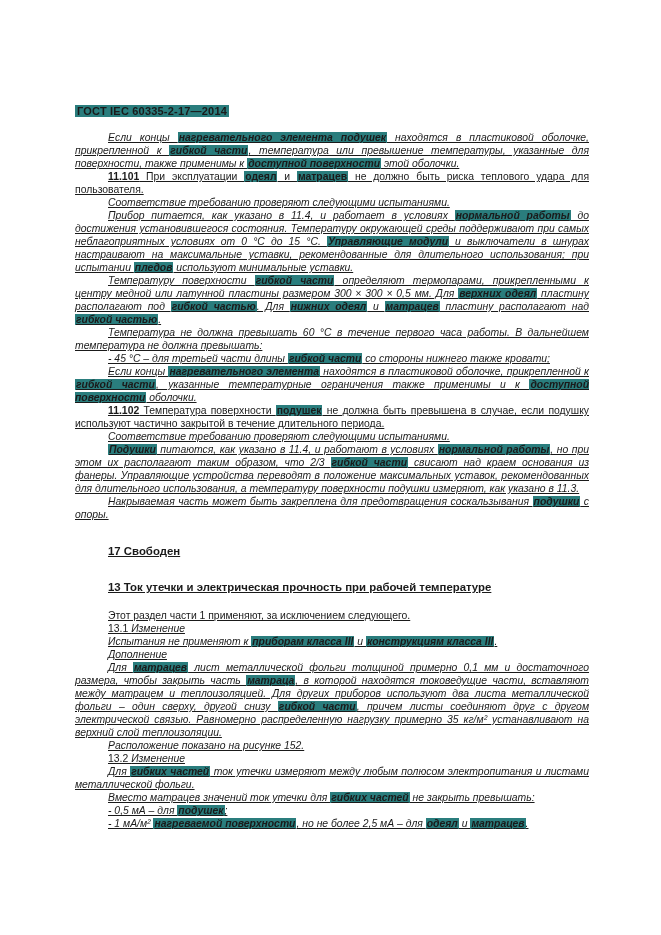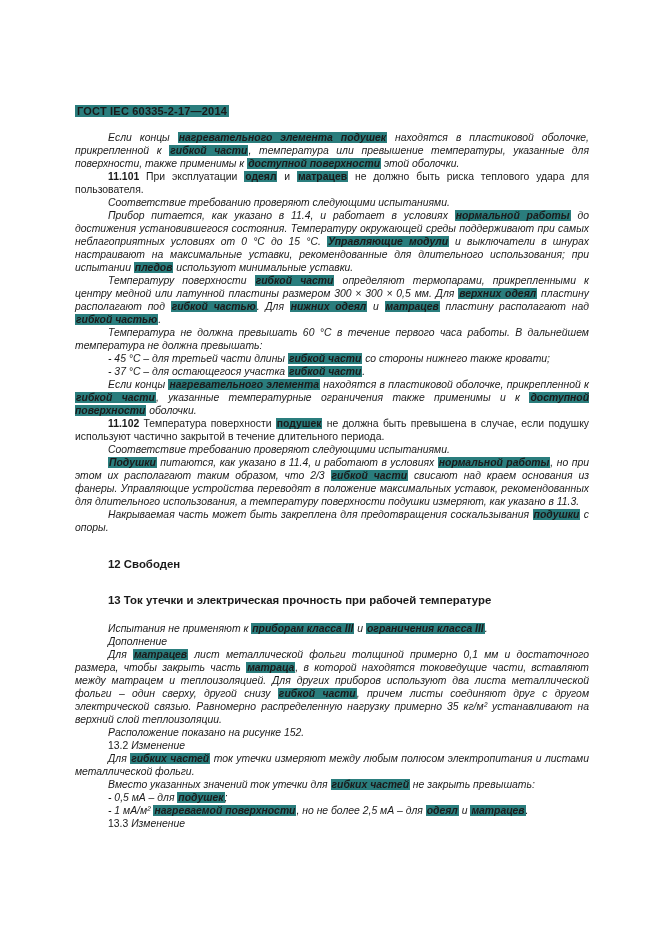--- a/index.html
+++ b/index.html
@@ -9,21 +9,21 @@
     background:#ffffff;
     position:relative;
     padding:57px 72px 0 75px;
     font-family:"Liberation Sans", sans-serif;
     color:var(--ink, #1a1a1a);
     overflow:hidden;
     margin-top:48px;
   }
   .doc-header { font-weight:bold; font-size:11px; margin-bottom:14px; letter-spacing:0.2px; }
   .doc-header .hl-block { background:var(--hl, #2a7d7d); padding:0 2px; }
-  .doc-body { display:block; }
+  .doc-body { display:block;text-decoration:underline; }
   .para {
     font-size:10.4px;
     line-height:13px;
     text-align:justify;
     text-indent:33px;
   }
   .para.italic { font-style:italic; }
   .heading {
     font-size:11.4px;
     font-weight:bold;
@@ -46,35 +46,35 @@
   </div>
 
   <main class="doc-body">
       <p class="para italic"><span class="run-n">Если концы </span><span class="run-hl">нагревательного элемента подушек</span><span class="run-n"> находятся в пластиковой оболочке, прикрепленной к </span><span class="run-hl">гибкой части</span><span class="run-n">, температура или превышение температуры, указанные для поверхности, также применимы к </span><span class="run-hl">доступной поверхности</span><span class="run-n"> этой оболочки.</span></p>
       <p class="para"><span class="run-b">11.101</span><span class="run-n"> При эксплуатации </span><span class="run-hl">одеял</span><span class="run-n"> и </span><span class="run-hl">матрацев</span><span class="run-n"> не должно быть риска теплового удара для пользователя.</span></p>
       <p class="para italic"><span class="run-n">Соответствие требованию проверяют следующими испытаниями.</span></p>
       <p class="para italic"><span class="run-n">Прибор питается, как указано в 11.4, и работает в условиях </span><span class="run-hl">нормальной работы</span><span class="run-n"> до достижения установившегося состояния. Температуру окружающей среды поддерживают при самых неблагоприятных условиях от 0 °С до 15 °С. </span><span class="run-hl">Управляющие модули</span><span class="run-n"> и выключатели в шнурах настраивают на максимальные уставки, рекомендованные для длительного использования; при испытании </span><span class="run-hl">пледов</span><span class="run-n"> используют минимальные уставки.</span></p>
       <p class="para italic"><span class="run-n">Температуру поверхности </span><span class="run-hl">гибкой части</span><span class="run-n"> определяют термопарами, прикрепленными к центру медной или латунной пластины размером 300 × 300 × 0,5 мм. Для </span><span class="run-hl">верхних одеял</span><span class="run-n"> пластину располагают под </span><span class="run-hl">гибкой частью</span><span class="run-n">. Для </span><span class="run-hl">нижних одеял</span><span class="run-n"> и </span><span class="run-hl">матрацев</span><span class="run-n"> пластину располагают над </span><span class="run-hl">гибкой частью</span><span class="run-n">.</span></p>
       <p class="para italic"><span class="run-n">Температура не должна превышать 60 °С в течение первого часа работы. В дальнейшем температура не должна превышать:</span></p>
       <p class="para italic"><span class="run-n">- 45 °С – для третьей части длины </span><span class="run-hl">гибкой части</span><span class="run-n"> со стороны нижнего также кровати;</span></p>
-      <p class="para italic"><span class="run-n">- 37 °С – для остающегося участка </span><span class="run-hl">гибкой части</span><span class="run-n">.</span></p>
       <p class="para italic"><span class="run-n">Если концы </span><span class="run-hl">нагревательного элемента</span><span class="run-n"> находятся в пластиковой оболочке, прикрепленной к </span><span class="run-hl">гибкой части</span><span class="run-n">, указанные температурные ограничения также применимы и к </span><span class="run-hl">доступной поверхности</span><span class="run-n"> оболочки.</span></p>
       <p class="para"><span class="run-b">11.102</span><span class="run-n"> Температура поверхности </span><span class="run-hl">подушек</span><span class="run-n"> не должна быть превышена в случае, если подушку используют частично закрытой в течение длительного периода.</span></p>
       <p class="para italic"><span class="run-n">Соответствие требованию проверяют следующими испытаниями.</span></p>
       <p class="para italic"><span class="run-hl">Подушки</span><span class="run-n"> питаются, как указано в 11.4, и работают в условиях </span><span class="run-hl">нормальной работы</span><span class="run-n">, но при этом их располагают таким образом, что 2/3 </span><span class="run-hl">гибкой части</span><span class="run-n"> свисают над краем основания из фанеры. Управляющие устройства переводят в положение максимальных уставок, рекомендованных для длительного использования, а температуру поверхности подушки измеряют, как указано в 11.3.</span></p>
       <p class="para italic"><span class="run-n">Накрываемая часть может быть закреплена для предотвращения соскальзывания </span><span class="run-hl">подушки</span><span class="run-n"> с опоры.</span></p>
-      <h2 class="heading"><span class="run-n">12 Свободен</span></h2>
+      <h2 class="heading"><span class="run-n">17 Свободен</span></h2>
       <h2 class="heading"><span class="run-n">13 Ток утечки и электрическая прочность при рабочей температуре</span></h2>
-      <p class="para italic"><span class="run-n">Испытания не применяют к </span><span class="run-hl">приборам класса III</span><span class="run-n"> и </span><span class="run-hl">ограничения класса III</span><span class="run-n">.</span></p>
+      <p class="para"><span class="run-n">Этот раздел части 1 применяют, за исключением следующего.</span></p>
+      <p class="para"><span class="run-n">13.1 </span><span class="run-i">Изменение</span></p>
+      <p class="para italic"><span class="run-n">Испытания не применяют к </span><span class="run-hl">приборам класса III</span><span class="run-n"> и </span><span class="run-hl">конструкциям класса III</span><span class="run-n">.</span></p>
       <p class="para"><span class="run-i">Дополнение</span></p>
       <p class="para italic"><span class="run-n">Для </span><span class="run-hl">матрацев</span><span class="run-n"> лист металлической фольги толщиной примерно 0,1 мм и достаточного размера, чтобы закрыть часть </span><span class="run-hl">матраца</span><span class="run-n">, в которой находятся токоведущие части, вставляют между матрацем и теплоизоляцией. Для других приборов используют два листа металлической фольги – один сверху, другой снизу </span><span class="run-hl">гибкой части</span><span class="run-n">, причем листы соединяют друг с другом электрической связью. Равномерно распределенную нагрузку примерно 35 кг/м² устанавливают на верхний слой теплоизоляции.</span></p>
       <p class="para italic"><span class="run-n">Расположение показано на рисунке 152.</span></p>
       <p class="para"><span class="run-n">13.2 </span><span class="run-i">Изменение</span></p>
       <p class="para italic"><span class="run-n">Для </span><span class="run-hl">гибких частей</span><span class="run-n"> ток утечки измеряют между любым полюсом электропитания и листами металлической фольги.</span></p>
-      <p class="para italic"><span class="run-n">Вместо указанных значений ток утечки для </span><span class="run-hl">гибких частей</span><span class="run-n"> не закрыть превышать:</span></p>
+      <p class="para italic"><span class="run-n">Вместо матрацев значений ток утечки для </span><span class="run-hl">гибких частей</span><span class="run-n"> не закрыть превышать:</span></p>
       <p class="para italic"><span class="run-n">- 0,5 мА – для </span><span class="run-hl">подушек</span><span class="run-n">;</span></p>
       <p class="para italic"><span class="run-n">- 1 мА/м² </span><span class="run-hl">нагреваемой поверхности</span><span class="run-n">, но не более 2,5 мА – для </span><span class="run-hl">одеял</span><span class="run-n"> и </span><span class="run-hl">матрацев</span><span class="run-n">.</span></p>
-      <p class="para"><span class="run-n">13.3 </span><span class="run-i">Изменение</span></p>
     </main>
 
   <div class="page-number">8</div>
 
 </div>
 
 </body></html>

